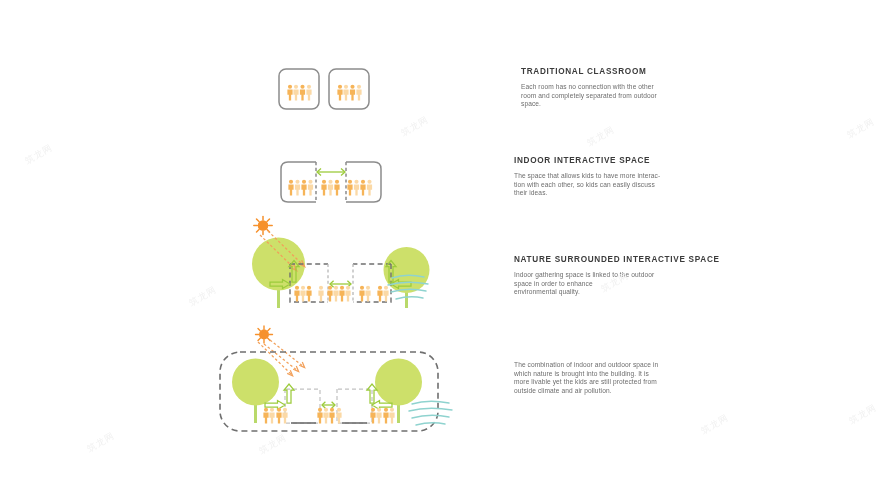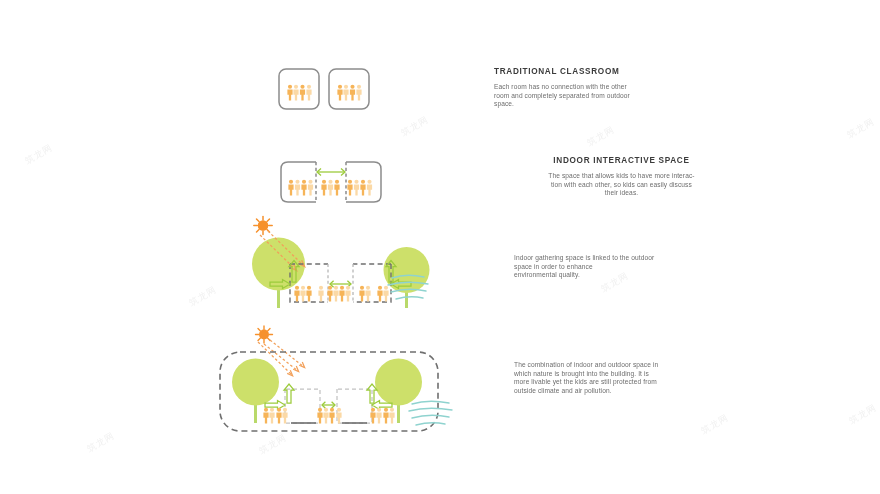--- a/index.html
+++ b/index.html
@@ -80,21 +80,21 @@
         <g transform="translate(74.5,27)">
             <use href="#fig-o"></use>
           </g>
         <g transform="translate(81,27)">
             <use href="#fig-ol"></use>
           </g>
       </g>
     </svg>
   </div>
 
-  <div class="txt-block" style="left:494px;top:66px;">
+  <div class="txt-block" style="left:521px;top:66px;">
     <p class="txt-title">TRADITIONAL CLASSROOM</p>
     <p class="txt-body">
       <span>Each room has no connection with the other</span>
       <span>room and completely separated from outdoor</span>
       <span>space.</span>
     </p>
   </div>
 
   <div class="diagram" style="left:280px;top:160px;">
     <svg width="102" height="48" viewBox="0 0 102 48">
@@ -152,21 +152,21 @@
         <g transform="translate(83,30)">
             <use href="#fig-o"></use>
           </g>
         <g transform="translate(89.5,30)">
             <use href="#fig-ol"></use>
           </g>
       </g>
     </svg>
   </div>
 
-  <div class="txt-block" style="left:514px;top:155px;text-align:center;">
+  <div class="txt-block" style="left:514px;top:155px;">
     <p class="txt-title">INDOOR INTERACTIVE SPACE</p>
     <p class="txt-body">
       <span>The space that allows kids to have more interac-</span>
       <span>tion with each other, so kids can easily discuss</span>
       <span>their ideas.</span>
     </p>
   </div>
 
   <div class="diagram" style="left:226px;top:216px;">
     <svg width="215" height="100" viewBox="0 0 215 100">
@@ -277,20 +277,21 @@
       <g fill="none" stroke="#8fd3cf" stroke-width="1.35" stroke-linecap="round">
         <path d="M 166 62 Q 180 57 198 61"></path>
         <path d="M 162 69 Q 180 64 202 68"></path>
         <path d="M 165 76 Q 182 71 200 75"></path>
         <path d="M 170 83 Q 184 79 197 82"></path>
       </g>
     </svg>
   </div>
 
   <div class="txt-block" style="left:514px;top:254px;">
+    <p class="txt-title">NATURE SURROUNDED INTERACTIVE SPACE</p>
     <p class="txt-body">
       <span>Indoor gathering space is linked to the outdoor</span>
       <span>space in order to enhance</span>
       <span>environmental quality.</span>
     </p>
   </div>
 
   <div class="diagram" style="left:216px;top:320px;">
     <svg width="240" height="125" viewBox="0 0 240 125">
 

